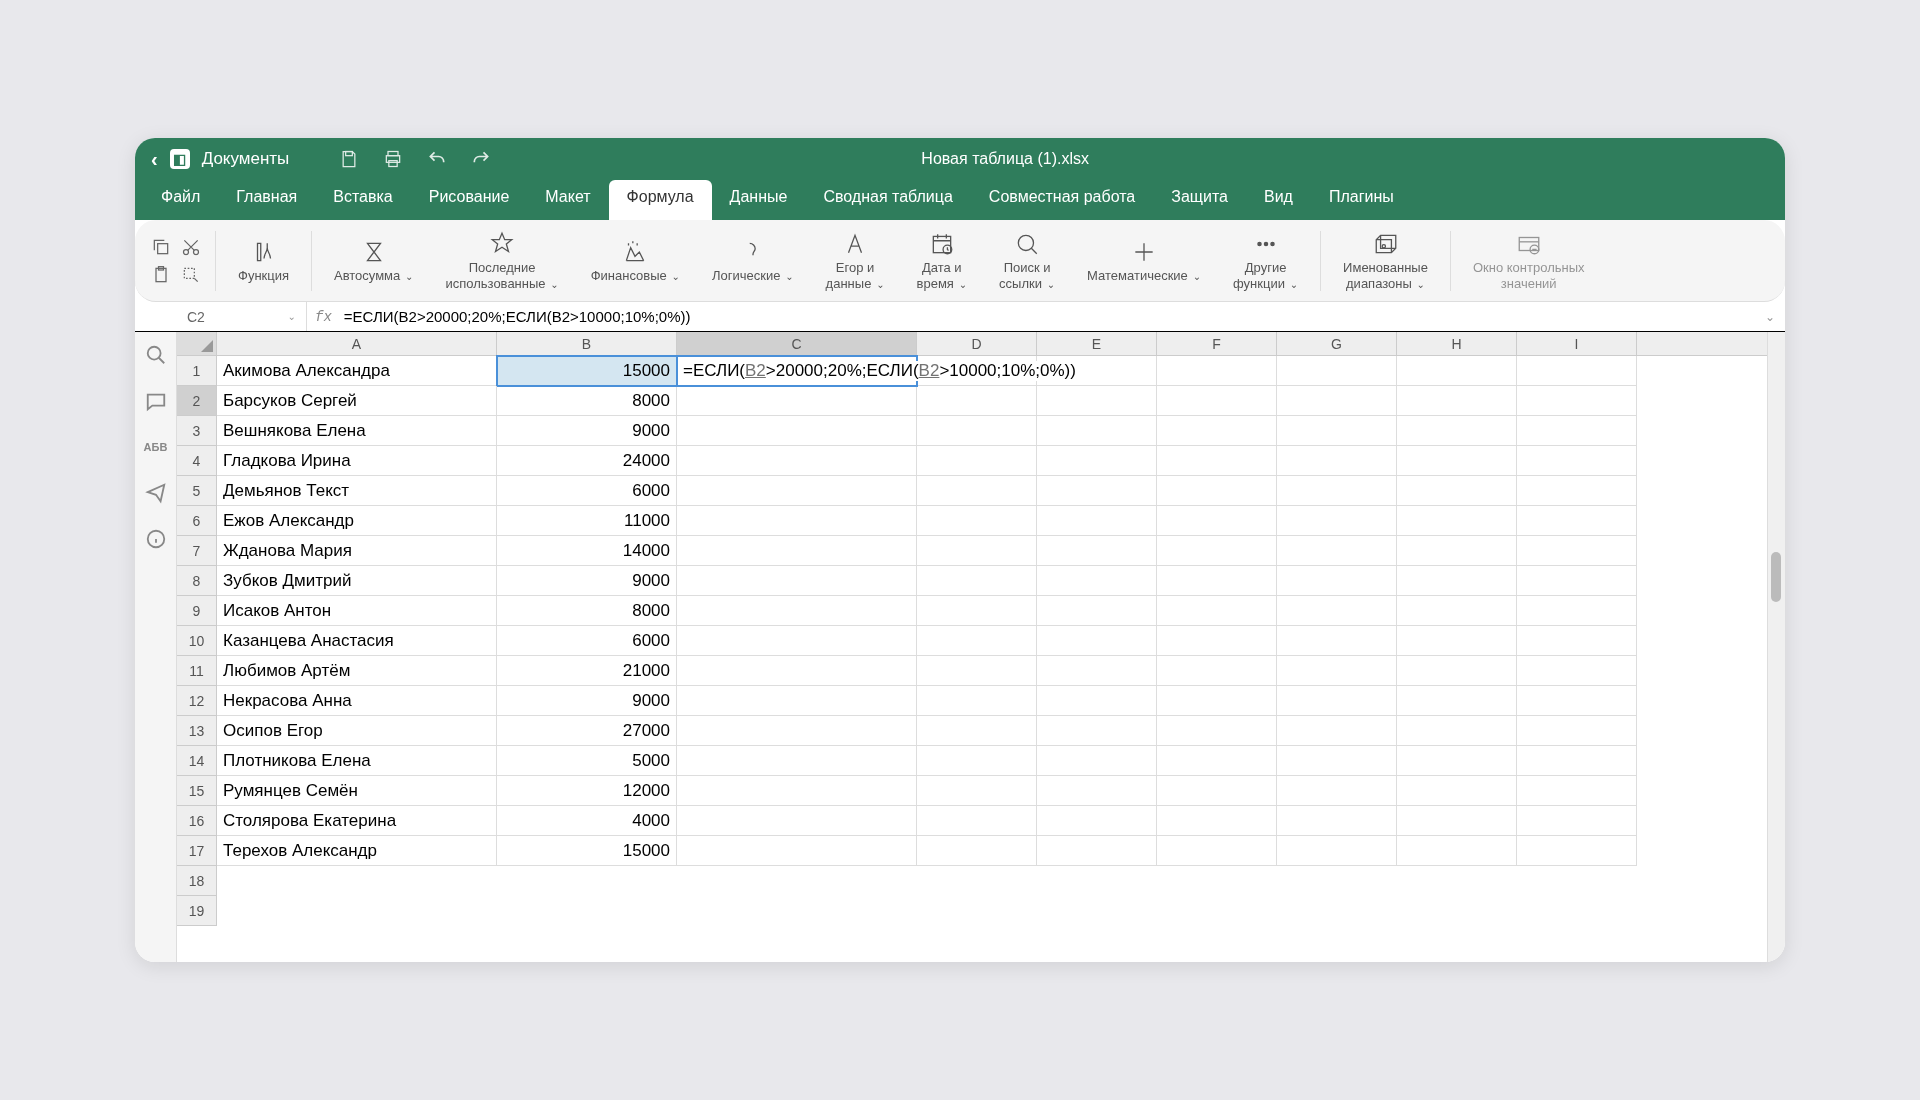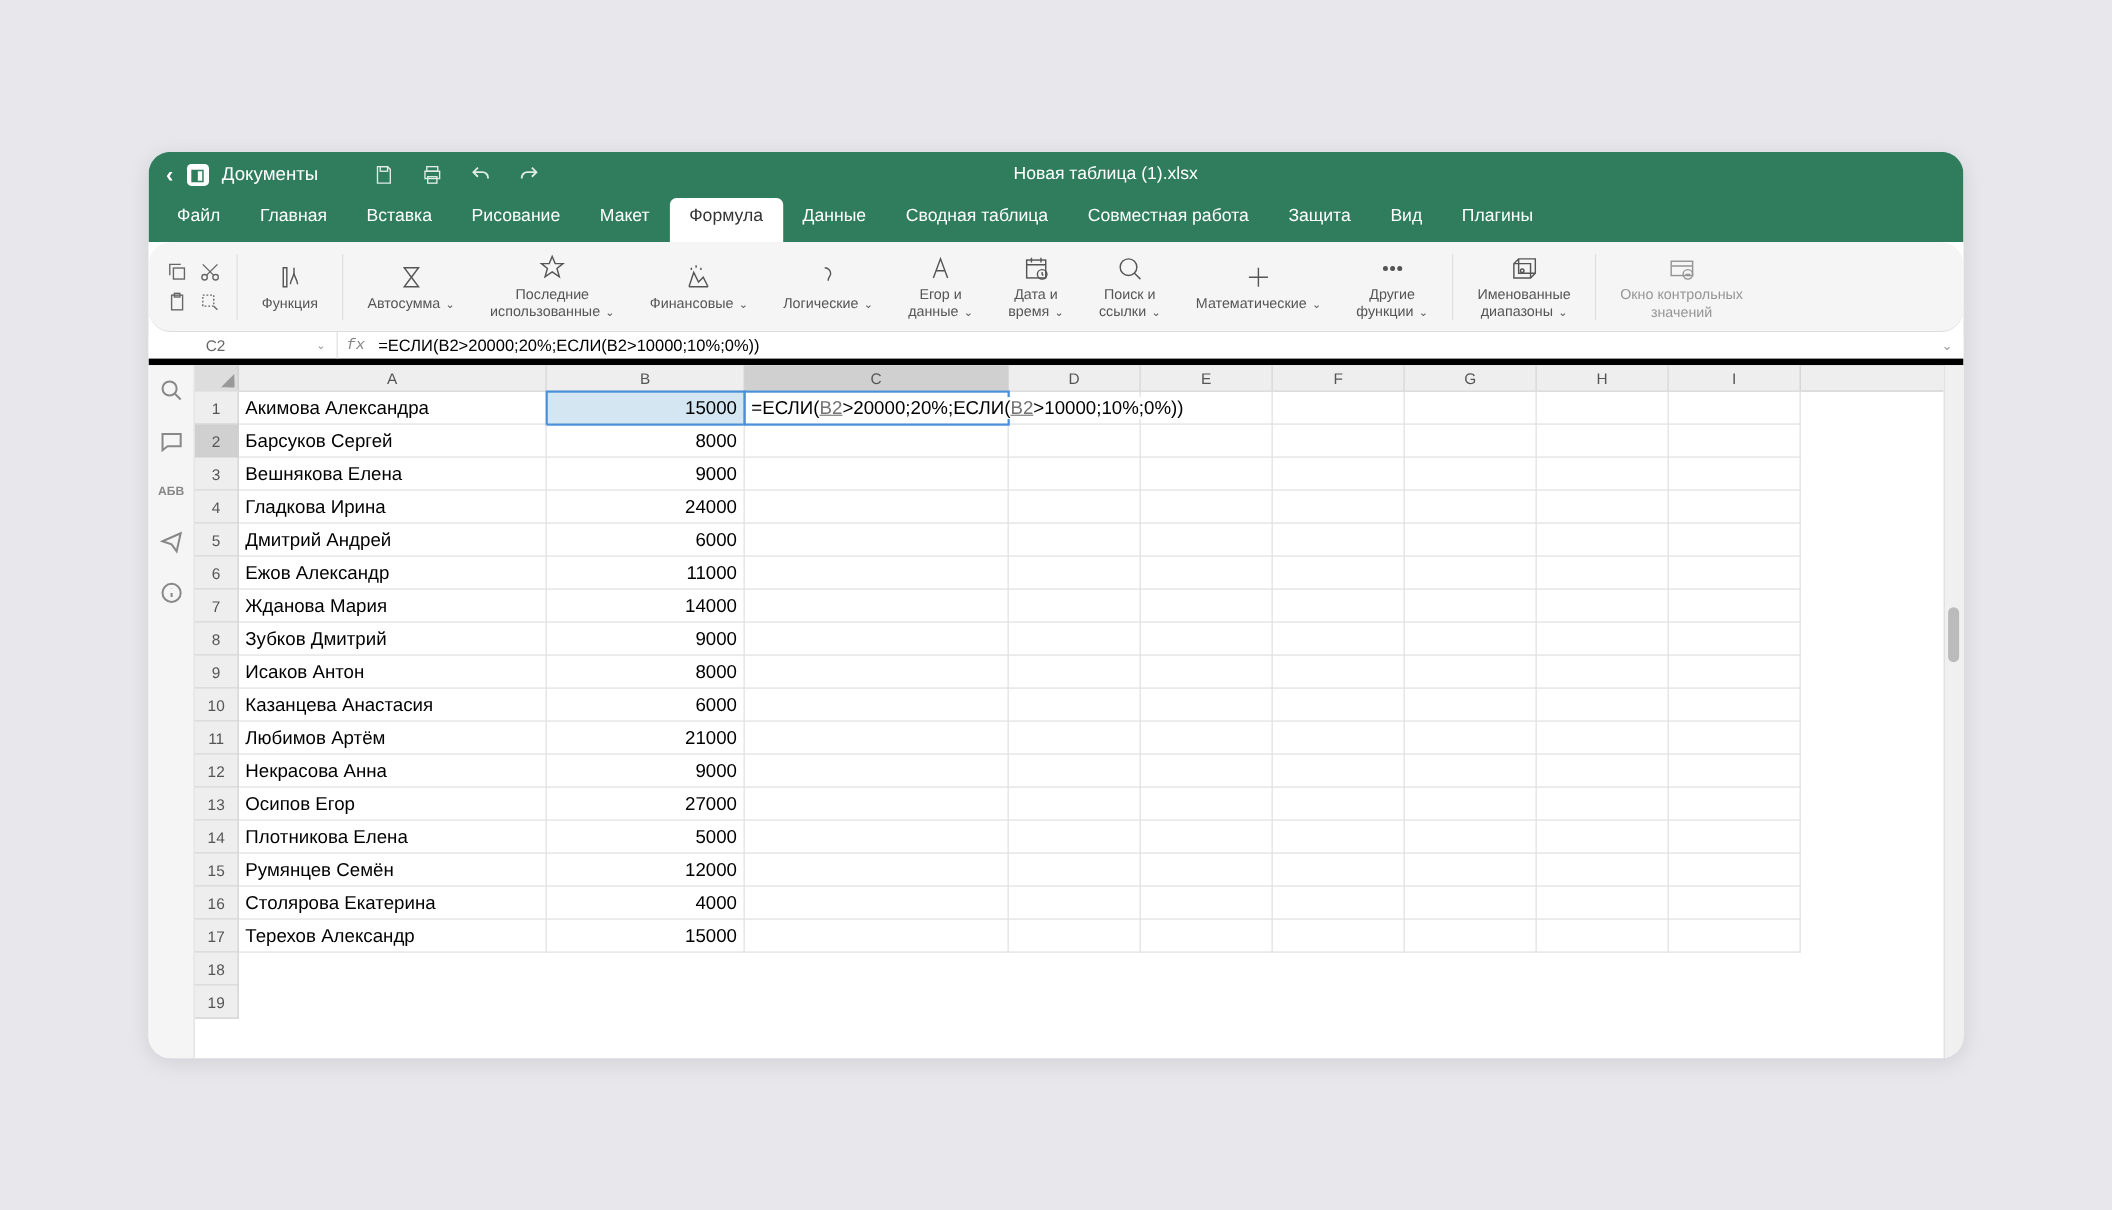--- a/index.html
+++ b/index.html
@@ -18,21 +18,21 @@
 .menu-item.active { background: white; color: #333; border-radius: 6px 6px 0 0; }
 .ribbon { background: #f5f5f5; height: 82px; display: flex; align-items: center; padding: 0 8px; border-bottom: 1px solid #ddd; border-radius: 21px; }
 .ribbon-mini { display: flex; flex-direction: column; gap: 8px; padding: 0 8px; }
 .ribbon-mini-row { display: flex; gap: 10px; }
 .ribbon-mini-icon { width: 20px; height: 20px; color: #666; display: flex; align-items: center; justify-content: center; }
 .ribbon-sep { width: 1px; height: 60px; background: #ddd; margin: 0 6px; }
 .ribbon-group { display: flex; flex-direction: column; align-items: center; justify-content: center; padding: 0 16px; gap: 2px; }
 .ribbon-icon { height: 28px; display: flex; align-items: center; justify-content: center; color: #555; font-size: 22px; }
 .ribbon-label { font-size: 13px; color: #555; text-align: center; line-height: 1.2; white-space: nowrap; }
 .ribbon-label .chev { font-size: 10px; margin-left: 2px; }
-.formula-row { height: 30px; display: flex; align-items: center; border-bottom: 6px solid #000000; background: white; }
+.formula-row { height: 30px; display: flex; align-items: center; border-bottom: 1px solid #000000; background: white; }
 .left-tools { width: 42px; flex-shrink: 0; }
 .cell-ref { width: 130px; padding: 0 10px; font-size: 14px; color: #666; border-right: 1px solid #ddd; height: 100%; display: flex; align-items: center; }
 .cell-ref-chev { margin-left: auto; font-size: 10px; color: #999; }
 .fx-label { padding: 0 8px; font-style: italic; color: #888; font-size: 14px; font-family: Liberation Mono, monospace; }
 .formula-input { flex: 1; font-size: 15px; padding: 0 4px; }
 .formula-chev { padding: 0 10px; color: #999; font-size: 12px; }
 .content-area { display: flex; height: 630px; }
 .left-sidebar { width: 42px; background: #f5f5f5; border-right: 1px solid #ddd; display: flex; flex-direction: column; align-items: center; padding-top: 12px; gap: 24px; }
 .left-sidebar-icon { width: 22px; height: 22px; color: #888; display: flex; align-items: center; justify-content: center; font-size: 16px; }
 .grid-area { flex: 1; position: relative; overflow: hidden; }
@@ -407,21 +407,21 @@
               <div class="cell col-b num">24000</div>
               <div class="cell col-c"></div>
               <div class="cell col-std"></div>
               <div class="cell col-std"></div>
               <div class="cell col-std"></div>
               <div class="cell col-std"></div>
               <div class="cell col-std"></div>
               <div class="cell col-std"></div>
             </div>
             <div class="cell-row">
-              <div class="cell col-a">Дмитрий Андрей</div>
+              <div class="cell col-a">Демьянов Текст</div>
               <div class="cell col-b num">6000</div>
               <div class="cell col-c"></div>
               <div class="cell col-std"></div>
               <div class="cell col-std"></div>
               <div class="cell col-std"></div>
               <div class="cell col-std"></div>
               <div class="cell col-std"></div>
               <div class="cell col-std"></div>
             </div>
             <div class="cell-row">

